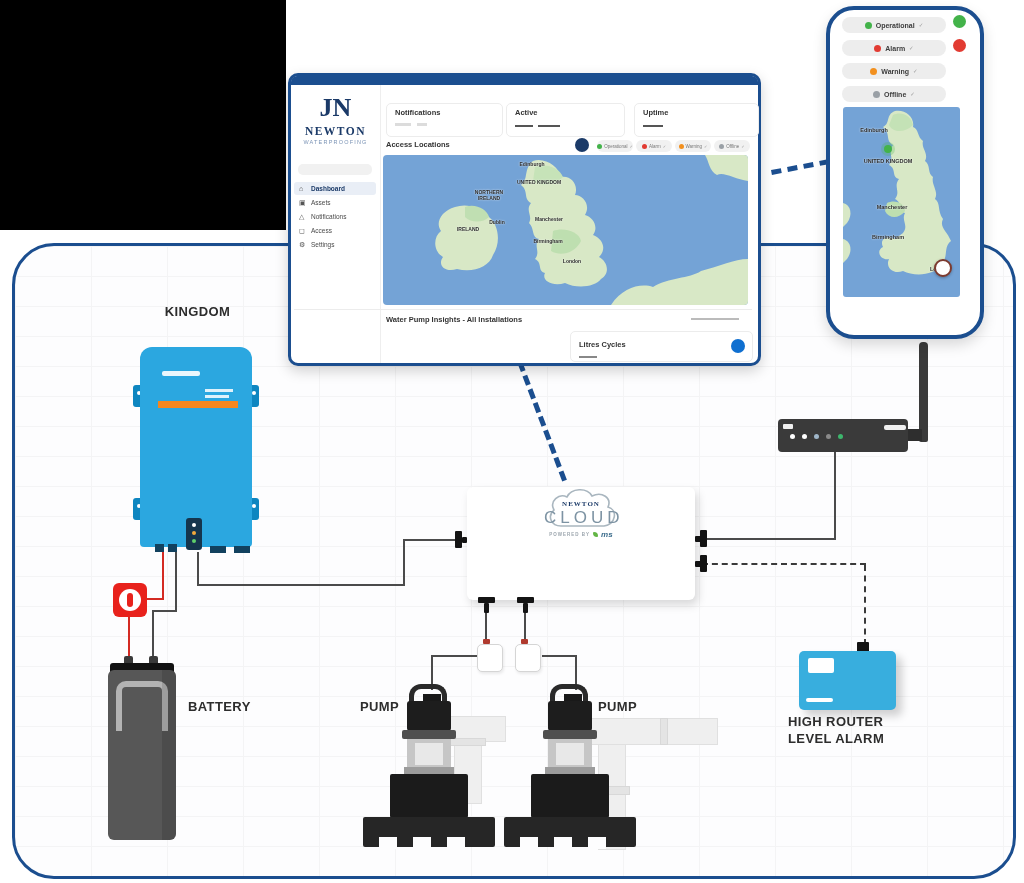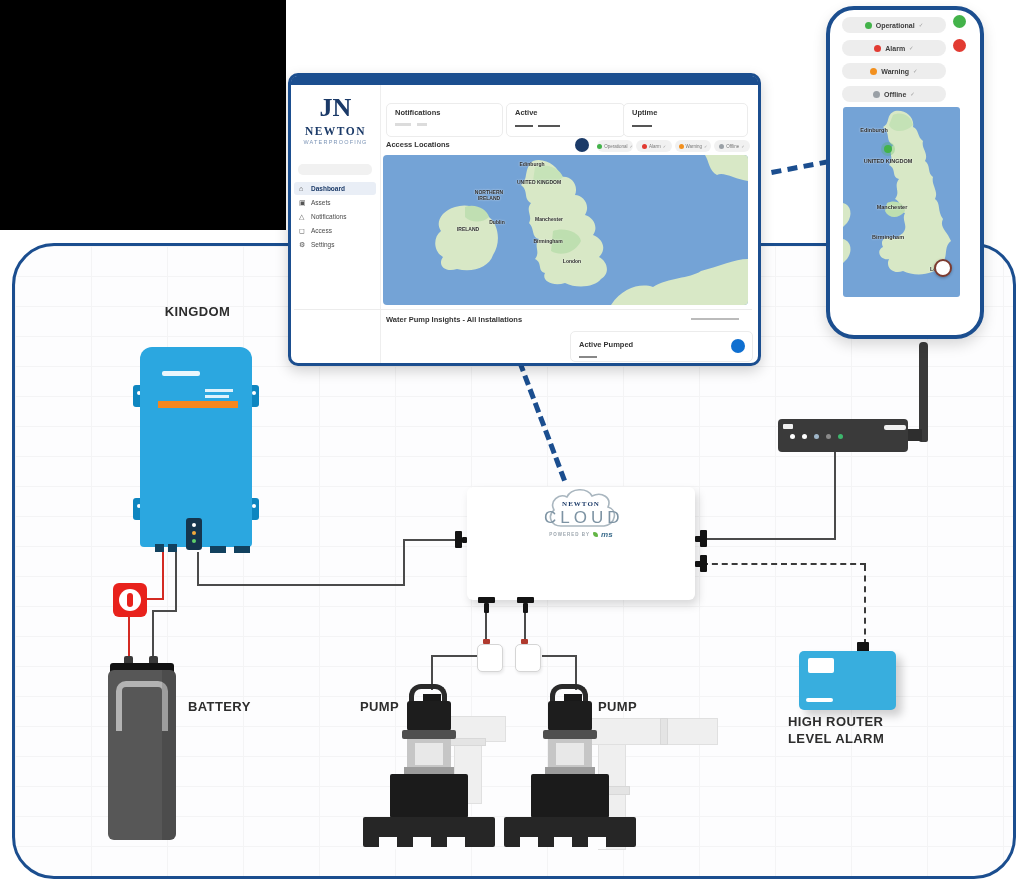--- a/index.html
+++ b/index.html
@@ -320,21 +320,21 @@
     <div class="stat-card" style="left:95px;width:115px;">
       <span class="stat-label">Notifications</span>
       <div class="dashline faint" style="left:8px;top:19px;width:16px;"></div>
       <div class="dashline faint" style="left:30px;top:19px;width:10px;"></div>
     </div>
     <div class="stat-card" style="left:215px;width:117px;">
       <span class="stat-label">Active</span>
       <div class="dashline" style="left:8px;top:21px;width:18px;"></div>
       <div class="dashline" style="left:31px;top:21px;width:22px;"></div>
     </div>
-    <div class="stat-card" style="left:332px;width:123px;">
+    <div class="stat-card" style="left:343px;width:123px;">
       <span class="stat-label">Uptime</span>
       <div class="dashline" style="left:8px;top:21px;width:20px;"></div>
     </div>
 
     <span class="sec-title a" style="left:95px;top:64px;">Access Locations</span>
     <div class="a" style="left:284px;top:62px;width:14px;height:14px;border-radius:50%;background:#1b3a68;"></div>
     <div class="lgnd-pill" style="left:306px;">
       <span class="lgnd-dot dot-green"></span>
       <span class="lgnd-txt">Operational</span>
       <span class="lgnd-chk">✓</span>
@@ -373,21 +373,21 @@
       <span class="map-label" style="left:65px;top:71px;width:40px;">IRELAND</span>
       <span class="map-label" style="left:143px;top:61px;width:46px;">Manchester</span>
       <span class="map-label" style="left:141px;top:83px;width:48px;">Birmingham</span>
       <span class="map-label" style="left:171px;top:103px;width:36px;">London</span>
     </div>
 
     <div class="a" style="left:3px;top:233px;width:458px;height:1px;background:#ececec;"></div>
     <span class="sec-title a" style="left:95px;top:239px;">Water Pump Insights - All Installations</span>
     <div class="a" style="left:400px;top:242px;width:48px;height:2px;background:#bbb;"></div>
     <div class="insight-card" style="left:279px;width:181px;">
-      <span class="stat-label" style="top:8px;">Active Pumped</span>
+      <span class="stat-label" style="top:8px;">Litres Cycles</span>
       <div class="dashline" style="left:8px;top:24px;width:18px;background:#888;"></div>
       <div class="blue-circle" style="left:160px;top:7px;width:14px;height:14px;background:#0f6fd0;"></div>
     </div>
   </div>
 
   <div class="phone">
     <div class="side-dot" style="top:5px;background:#43b34a;"></div>
     <div class="side-dot" style="top:29px;background:#e23b32;"></div>
     <div class="ph-pill" style="top:7px;">
       <span class="ph-dot dot-green"></span>

